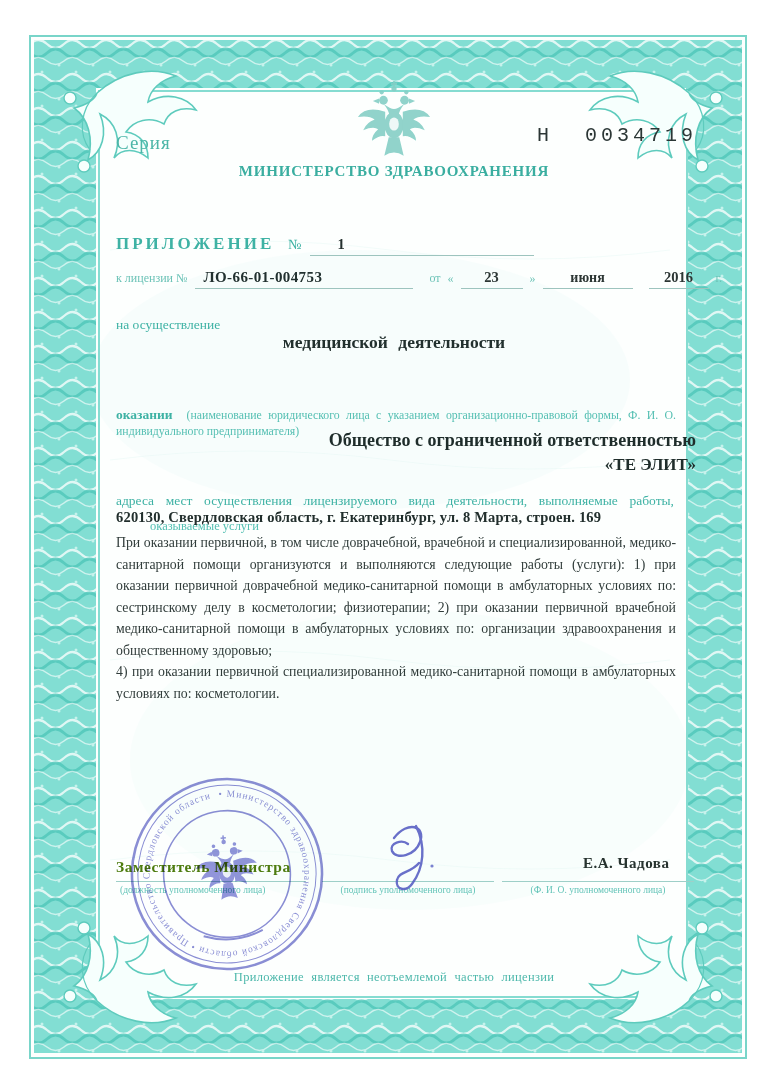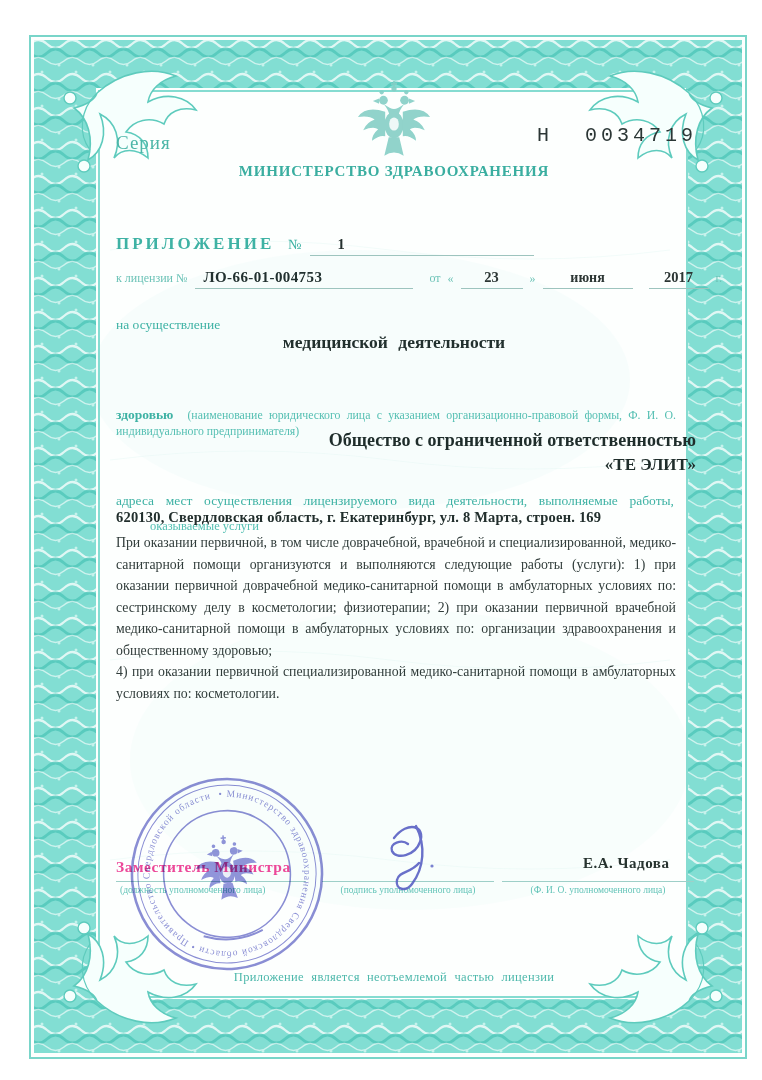--- a/index.html
+++ b/index.html
@@ -31,21 +31,21 @@
   .issued-label{font-size:13.5px;font-weight:bold;color:#3eb2a4;flex:0 0 auto;margin-right:14px;}
   .issued-hint{flex:1;font-size:11.8px;color:#54bfb2;text-align:justify;text-align-last:justify;}
   .issued-hint2{font-size:11.8px;color:#54bfb2;}
   .org{width:588px;text-align:right;font-weight:bold;color:#1f2d2b;padding-left:8px;}
   .org1{font-size:18px;} .org2{font-size:17px;}
   .addr-label{width:558px;font-size:13.5px;color:#3eb2a4;text-align:justify;text-align-last:justify;}
   .addr-label2{font-size:12.5px;color:#55c0b3;}
   .address{font-size:14.5px;font-weight:bold;color:#212e2c;letter-spacing:.2px;}
   .works{width:560px;font-size:13.8px;line-height:1.56;text-align:justify;color:#303c3a;}
   .works p{margin:0;}
-  .position{font-size:15.5px;font-weight:bold;color:#ec4899;letter-spacing:.5px;}
+  .position{font-size:15.5px;font-weight:bold;color:#4d7c0f;letter-spacing:.5px;}
   .sig-name{font-size:15px;font-weight:bold;color:#27332f;letter-spacing:.5px;}
   .caption{font-size:9.5px;color:#63c4b8;}
   .cap-c{text-align:center;}
   .rule{border-top:1.2px solid #9ecfc8;height:0;}
   .footer-note{width:588px;text-align:center;font-size:12.5px;color:#4db8ab;word-spacing:4px;letter-spacing:.3px;}
   .stamp-wrap{mix-blend-mode:multiply;opacity:.87;transform:rotate(-6deg);}
 </style>
 </head>
 <body>
 
@@ -128,29 +128,29 @@
   </div>
 
   <div class="abs z lic-row" style="left:116px;top:269px;">
     <span>к лицензии №</span>
     <span class="u-box lic-num">ЛО-66-01-004753</span>
     <span class="gap-l">от</span>
     <span class="gap-s">«</span>
     <span class="u-box d-day gap-s">23</span>
     <span class="gap-s">»</span>
     <span class="u-box d-month gap-s">июня</span>
-    <span class="u-box d-year gap-l">2017</span>
+    <span class="u-box d-year gap-l">2016</span>
     <span class="gap-s">г.</span>
   </div>
 
   <div class="abs z for-label" style="left:116px;top:317px;">на осуществление</div>
   <div class="abs z act-title" style="left:100px;top:332px;">медицинской  деятельности</div>
 
   <div class="abs z issued-row" style="left:116px;top:407px;">
-    <span class="issued-label">здоровью</span>
+    <span class="issued-label">оказании</span>
     <span class="issued-hint">(наименование юридического лица с указанием организационно-правовой формы,  Ф. И. О.</span>
   </div>
   <div class="abs z issued-hint2" style="left:116px;top:424px;">индивидуального предпринимателя)</div>
   <div class="abs z org org1" style="left:100px;top:430px;">Общество с ограниченной ответственностью</div>
   <div class="abs z org org2" style="left:100px;top:455px;">«ТЕ ЭЛИТ»</div>
 
   <div class="abs z addr-label" style="left:116px;top:493px;">адреса мест осуществления лицензируемого вида деятельности, выполняемые работы,</div>
   <div class="abs z addr-label2" style="left:150px;top:519px;">оказываемые услуги</div>
   <div class="abs z address" style="left:116px;top:509px;">620130, Свердловская область, г. Екатеринбург, ул. 8 Марта, строен. 169</div>
   <div class="abs z works" style="left:116px;top:532px;">

